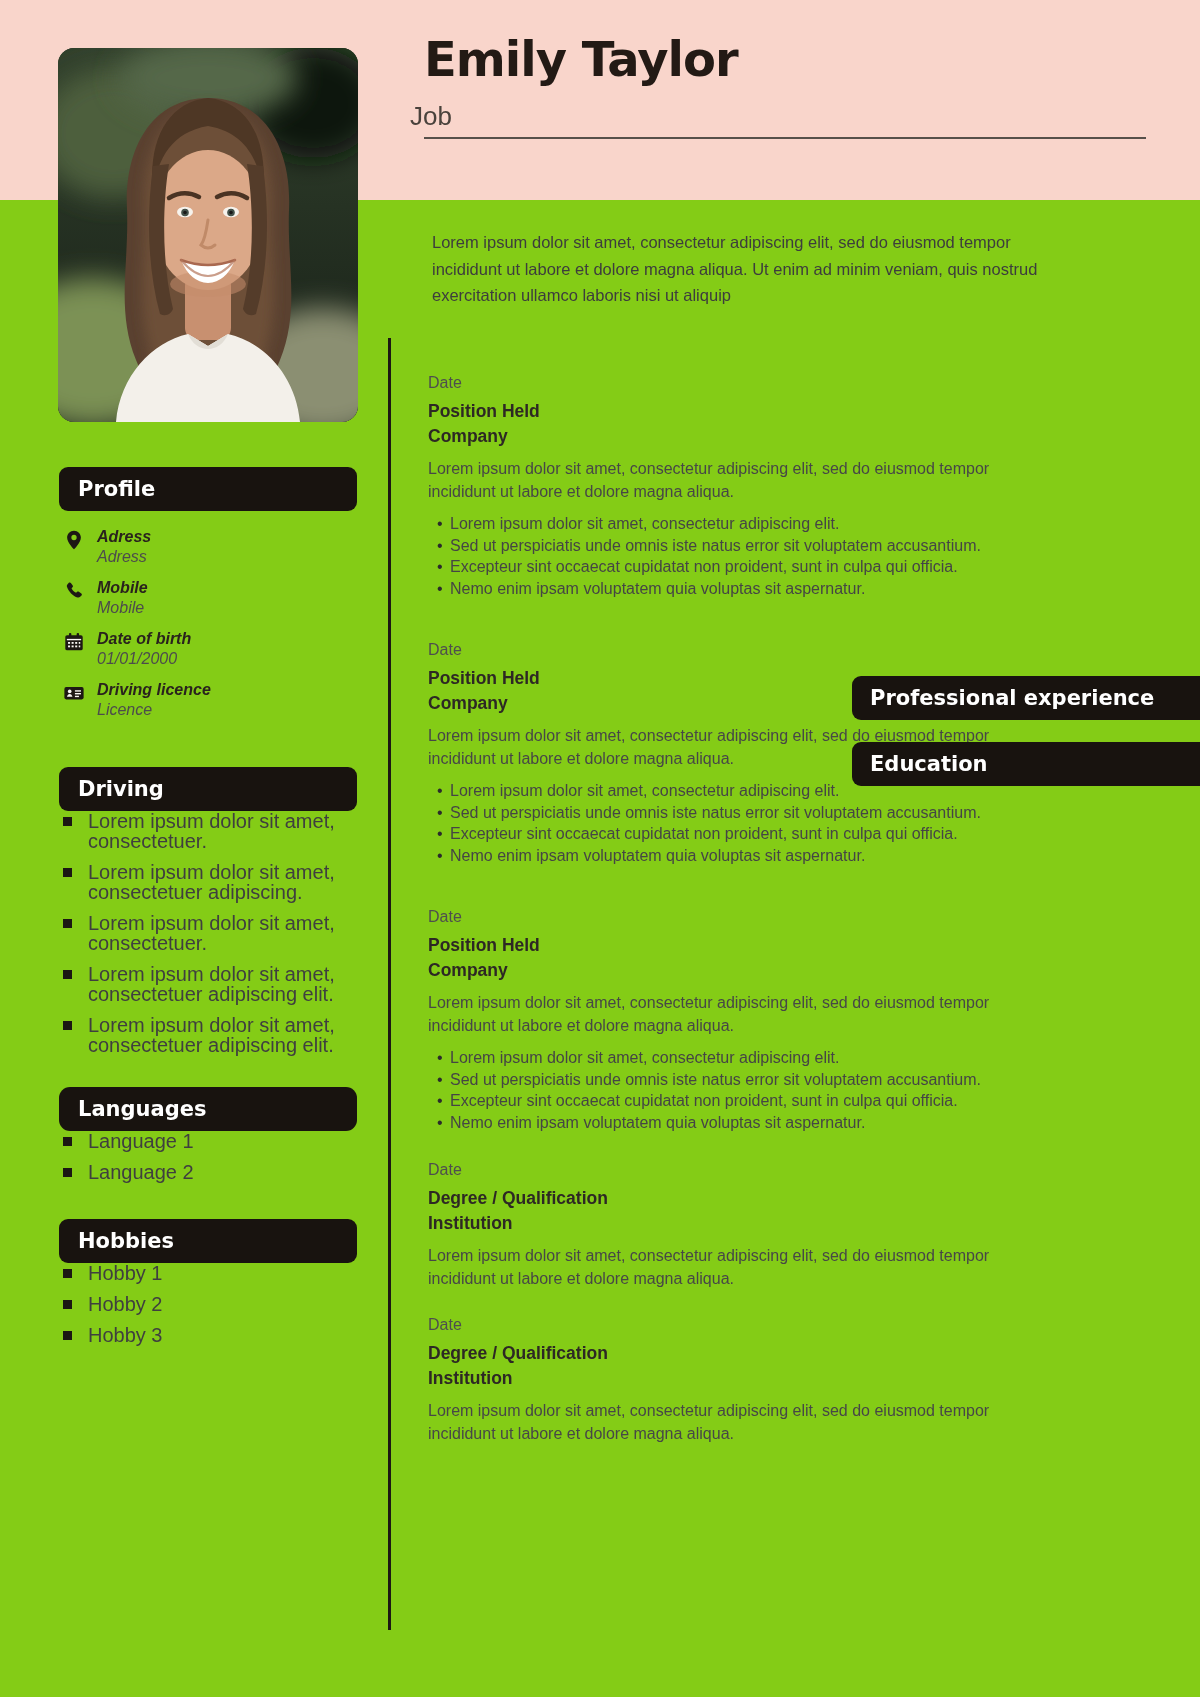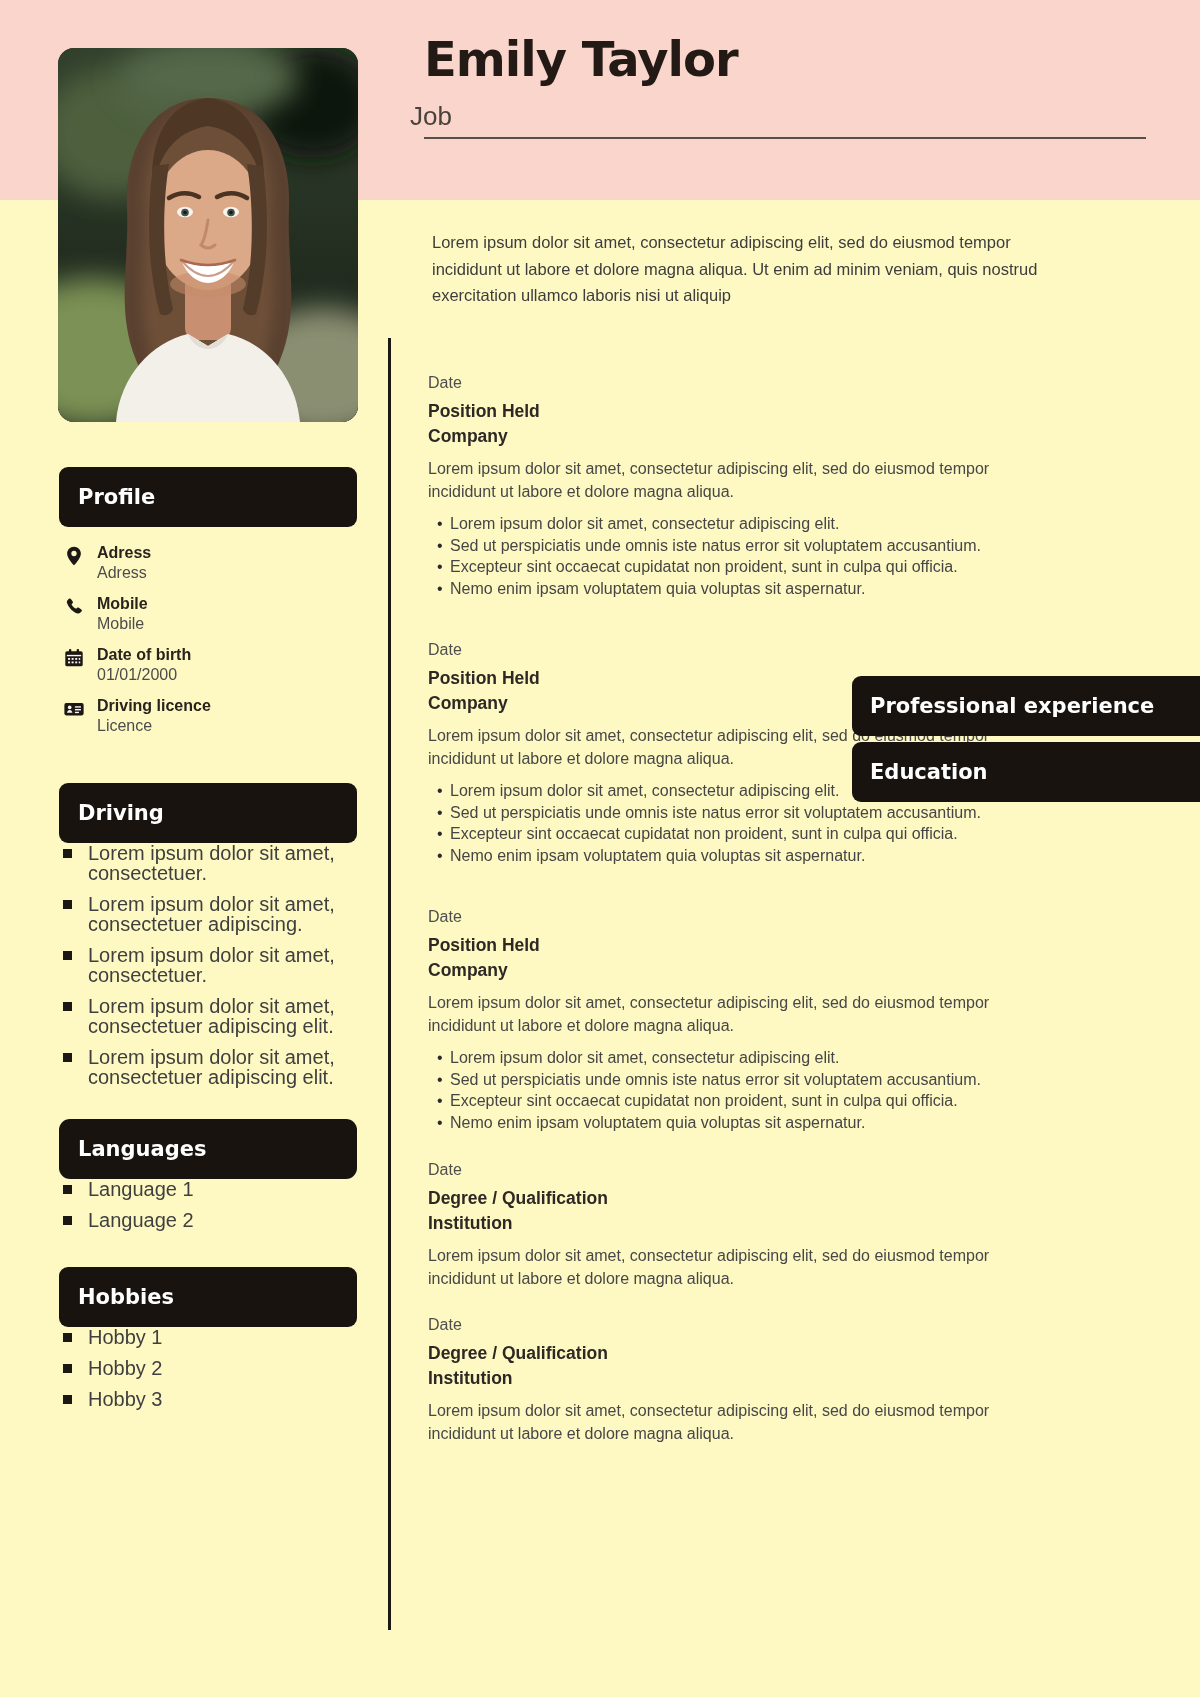--- a/index.html
+++ b/index.html
@@ -1,44 +1,44 @@
 <!DOCTYPE html>
 <html><head>
 <meta charset="utf-8">
 <style>
   html,body{margin:0;padding:0;background:#e8e6e2;}
-  .page{position:relative;width:1200px;height:1697px;background:#fef9c3;overflow:hidden;
+  .page{position:relative;width:1200px;height:1697px;background:#84cc16;overflow:hidden;
         font-family:"Liberation Sans",sans-serif;color:#434343;}
   .pink-band{position:absolute;left:0;top:0;width:1200px;height:200px;background:#f9d5cb;}
 
   
   .name{position:absolute;left:424px;top:30px;width:722px;font-family:"DejaVu Sans",sans-serif;
         font-weight:bold;font-size:48px;line-height:58px;color:#231a15;letter-spacing:-1px;}
   .job{position:absolute;left:410px;top:100px;font-size:26px;line-height:32px;color:#4a423c;}
   .rule{position:absolute;left:424px;top:137px;width:722px;height:2px;background:#57504a;}
 
   
   .photo{position:absolute;left:58px;top:48px;width:300px;height:374px;border-radius:16px;
          overflow:hidden;background:#2c382a;}
 
   
   .intro{position:absolute;left:432px;top:229px;width:650px;font-size:16.5px;line-height:26.5px;color:#3d3d3d;}
 
   
   .vline{position:absolute;left:388px;top:338px;width:3px;height:1292px;background:#1c1813;}
 
   
-  .bar{height:60px;background:#18130f;border-radius:9px;color:#ffffff;display:flex;align-items:center;
+  .bar{height:44px;background:#18130f;border-radius:9px;color:#ffffff;display:flex;align-items:center;
        box-sizing:border-box;font-family:"DejaVu Sans",sans-serif;font-weight:bold;font-size:21px;}
   .bar.side{padding-left:19px;}
   .bar.main{padding-left:18px;}
 
   
   .sidebar{position:absolute;left:59px;top:467px;width:298px;}
-  .prow{display:flex;margin-bottom:11px;padding-left:4px;}
+  .prow{display:flex;margin-bottom:11px;padding-left:4px;font-style:italic;}
   .prow .picon{width:22px;height:22px;flex:0 0 22px;margin-top:2px;}
   .prow .ptxt{margin-left:12px;}
   .plabel{font-size:16px;font-weight:bold;color:#29221d;line-height:20px;}
   .pvalue{font-size:16px;color:#4c4c4c;line-height:20px;}
   .profile-list{margin-top:16px;}
 
   ul.sq{list-style:none;margin:0;padding:0;}
   ul.sq li{position:relative;padding-left:29px;font-size:20px;line-height:20px;color:#3f3f3f;margin-bottom:11px;}
   ul.sq li::before{content:"";position:absolute;left:4px;top:6px;width:9px;height:9px;background:#1b1713;}
   .skills-list{margin-top:19px;}

